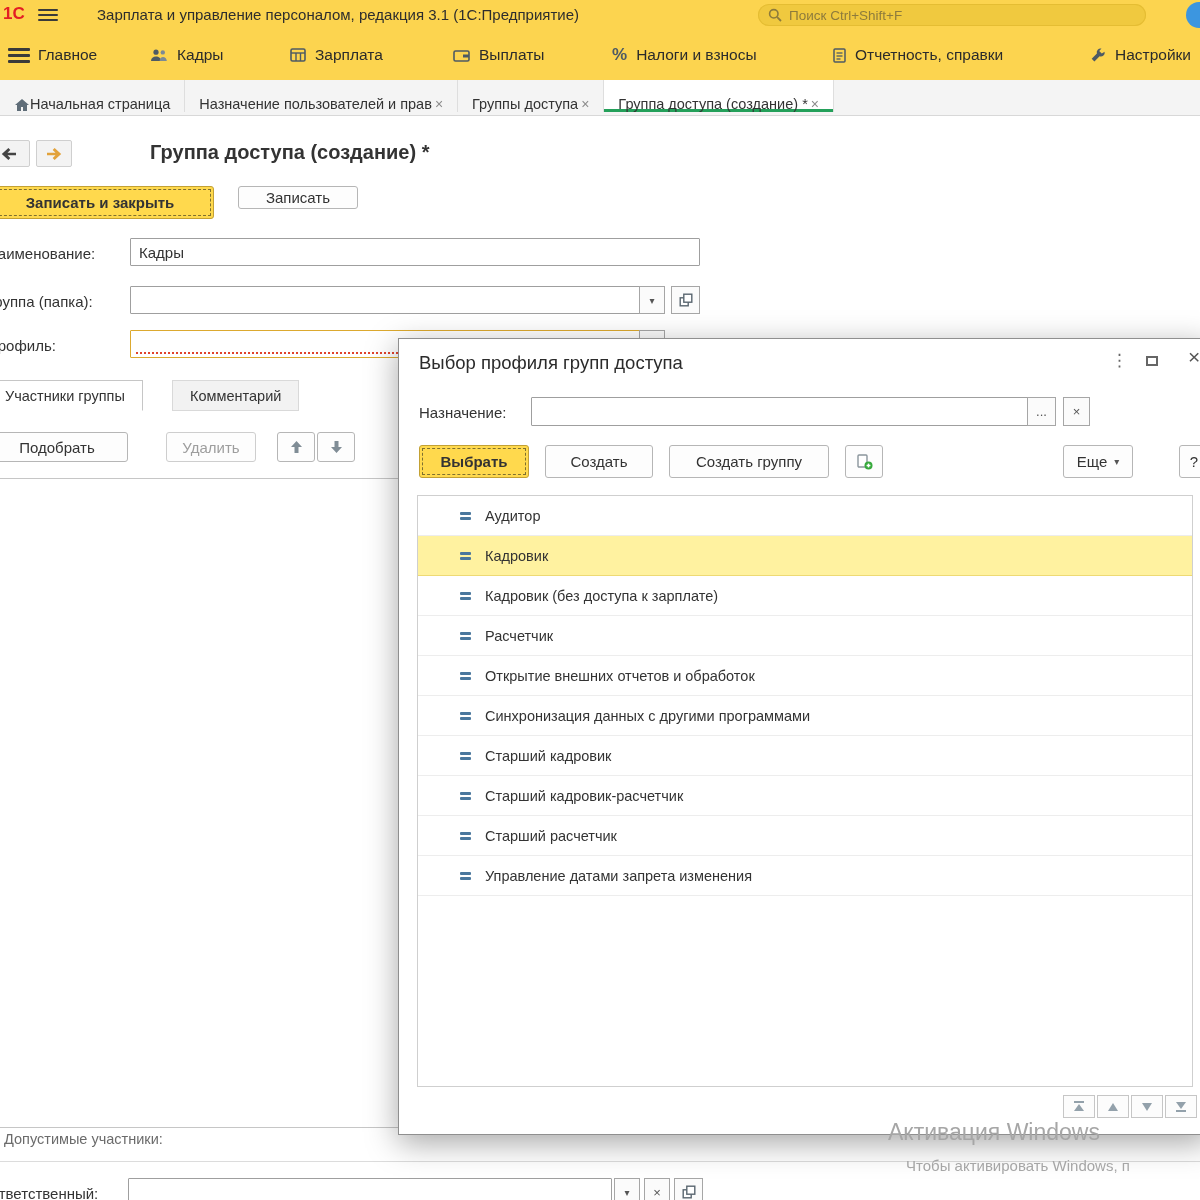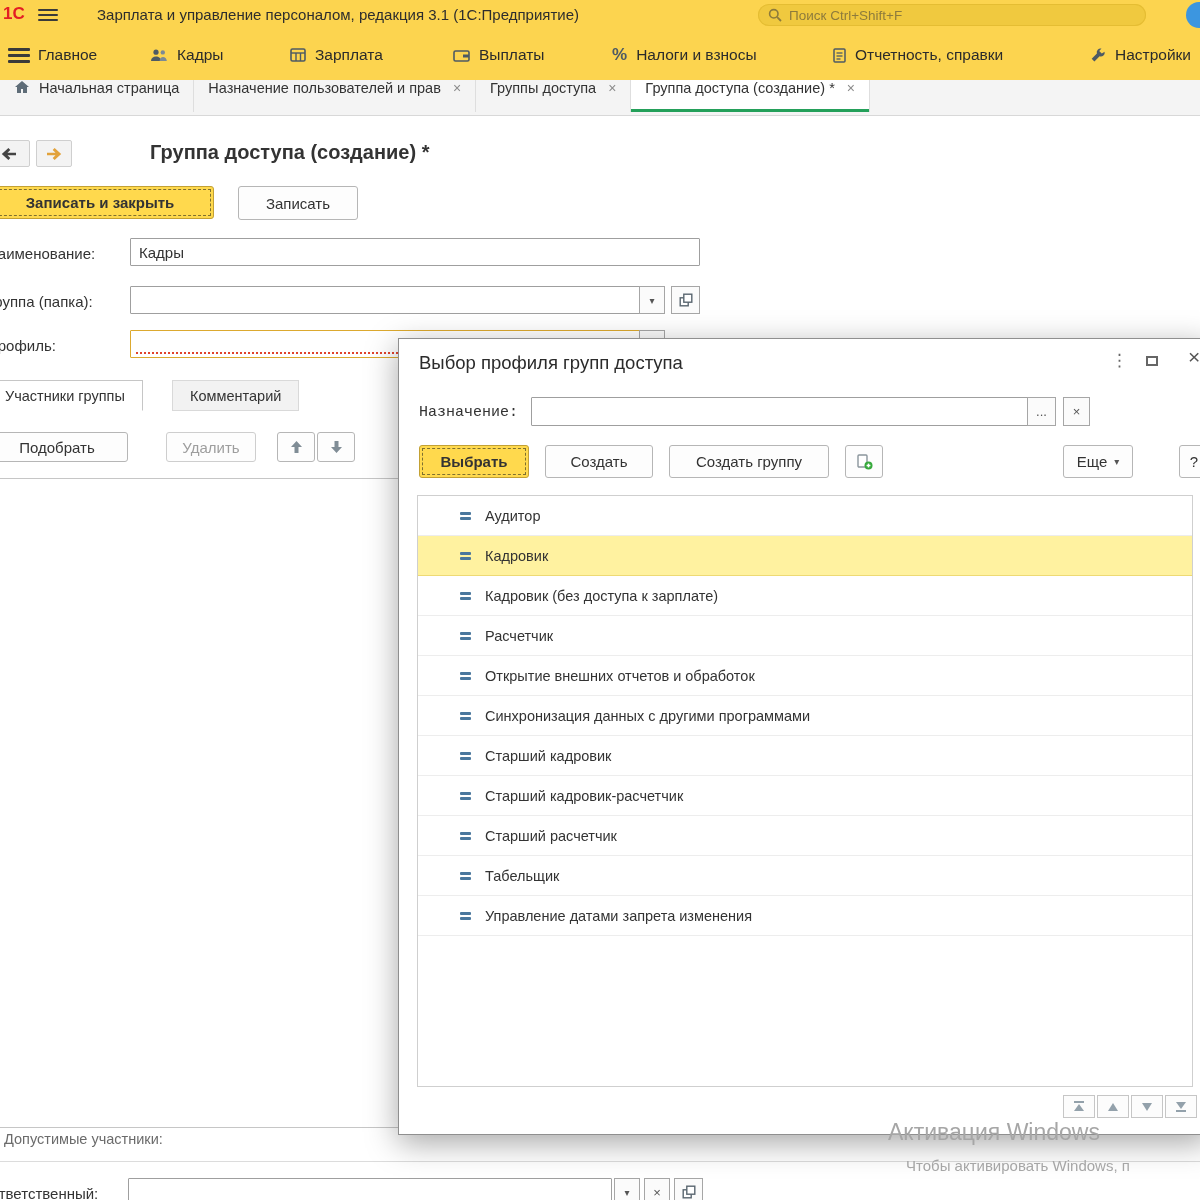--- a/index.html
+++ b/index.html
@@ -22,21 +22,21 @@
   .menubar { position:absolute; left:0; top:30px; width:1200px; height:50px; background:#fcd44f; }
   .mb-burger { position:absolute; left:8px; top:18px; width:22px; cursor:pointer; }
   .mb-burger i { height:2.5px; margin-bottom:3.5px; }
   .menu-item { position:absolute; top:0; height:50px; display:flex; align-items:center; gap:9px;
                font-size:15.5px; color:#2b2b2b; cursor:pointer; white-space:nowrap; }
   .pct { font-size:17px; font-weight:bold; color:#4d5a64; }
 
   
   .tabbar { position:absolute; left:0; top:80px; width:1200px; height:36px; background:#f4f4f4;
             border-bottom:1px solid #d8d8d8; display:flex; }
-  .tab { height:32px; display:flex; align-items:flex-start; gap:9px; padding:0 14px; font-size:14.5px;
+  .tab { height:32px; display:flex; align-items:flex-end; padding:0 14px; font-size:14.5px;
          color:#333; border-right:1px solid #dedede; cursor:pointer; white-space:nowrap; }
   .tab.active { background:#fff; box-shadow:inset 0 -3px 0 #24a05a; }
   .tab-close { color:#8b8b8b; font-size:14px; margin-left:3px; cursor:pointer; }
 
   
   .btn { position:absolute; display:flex; align-items:center; justify-content:center; gap:7px;
          border:1px solid #b6b6b6; background:#fdfdfd; border-radius:3px; font-size:15px; color:#333;
          cursor:pointer; white-space:nowrap; }
   .btn.primary { background:#ffd94d; border-color:#c3a134; font-weight:bold; }
   .btn.focused { outline:1px dashed #7e7030; outline-offset:-4px; }
@@ -188,21 +188,21 @@
   <div class="navbtn" style="left:36px; top:140px; width:36px;">
     <svg width="16" height="12" viewBox="0 0 16 12">
         <path d="M1 4.7h8.5L6.7 1.9 8.6 0l6.6 6-6.6 6-1.9-1.9 2.8-2.8H1z" fill="#e2a23b"></path>
       </svg>
   </div>
   <div class="page-title">Группа доступа (создание) *</div>
 
   <div class="btn primary focused" style="left:-14px; top:186px; width:228px; height:33px;">
     <span>Записать и закрыть</span>
   </div>
-  <div class="btn" style="left:238px; top:186px; width:120px; height:34px;">
+  <div class="btn" style="left:238px; top:186px; width:120px; height:23px;">
     <span>Записать</span>
   </div>
 
   <div class="fld-label" style="left:-13px; top:245px;">Наименование:</div>
   <div class="input" style="left:130px; top:238px; width:570px; height:28px;">
     <span>Кадры</span>
   </div>
 
   <div class="fld-label" style="left:-13px; top:293px;">Группа (папка):</div>
   <div class="input" style="left:130px; top:286px; width:510px; height:28px;"></div>
@@ -268,21 +268,21 @@
         <rect x="4.8" y="1.2" width="8" height="8" fill="#fff" stroke="#5a6770" stroke-width="1.4"></rect>
       </svg>
   </div>
 
   <div class="dialog">
     <div class="dlg-title">Выбор профиля групп доступа</div>
     <div class="dlg-kebab">⋮</div>
     <div class="dlg-max"></div>
     <div class="dlg-close">×</div>
 
-    <div class="fld-label" style="left:20px; top:65px;font-family:Liberation Mono, monospace;">Назначение:</div>
+    <div class="fld-label" style="left:20px; top:65px;">Назначение:</div>
     <div class="input" style="left:132px; top:58px; width:497px; height:29px;"></div>
     <div class="sqbtn" style="left:628px; top:58px; width:29px; height:29px; font-size:13px;">
       <span>...</span>
     </div>
     <div class="sqbtn" style="left:664px; top:58px; width:27px; height:29px; font-size:13px;">
       <span>×</span>
     </div>
 
     <div class="btn primary focused" style="left:20px; top:106px; width:110px; height:33px;">
       <span>Выбрать</span>
@@ -371,27 +371,20 @@
             <i></i>
             <i></i>
           </span>
         <span>Старший расчетчик</span>
       </div>
       <div class="plist-row">
         <span class="el-icon">
             <i></i>
             <i></i>
           </span>
-        <span>Табельщик</span>
-      </div>
-      <div class="plist-row">
-        <span class="el-icon">
-            <i></i>
-            <i></i>
-          </span>
         <span>Управление датами запрета изменения</span>
       </div>
     </div>
 
     <div class="lnav" style="left:664px;">
       <svg width="12" height="11" viewBox="0 0 12 11">
           <rect x="1" y="0" width="10" height="2" fill="#93a1ab"></rect>
           <path d="M6 3 11 10H1z" fill="#93a1ab"></path>
         </svg>
     </div>

